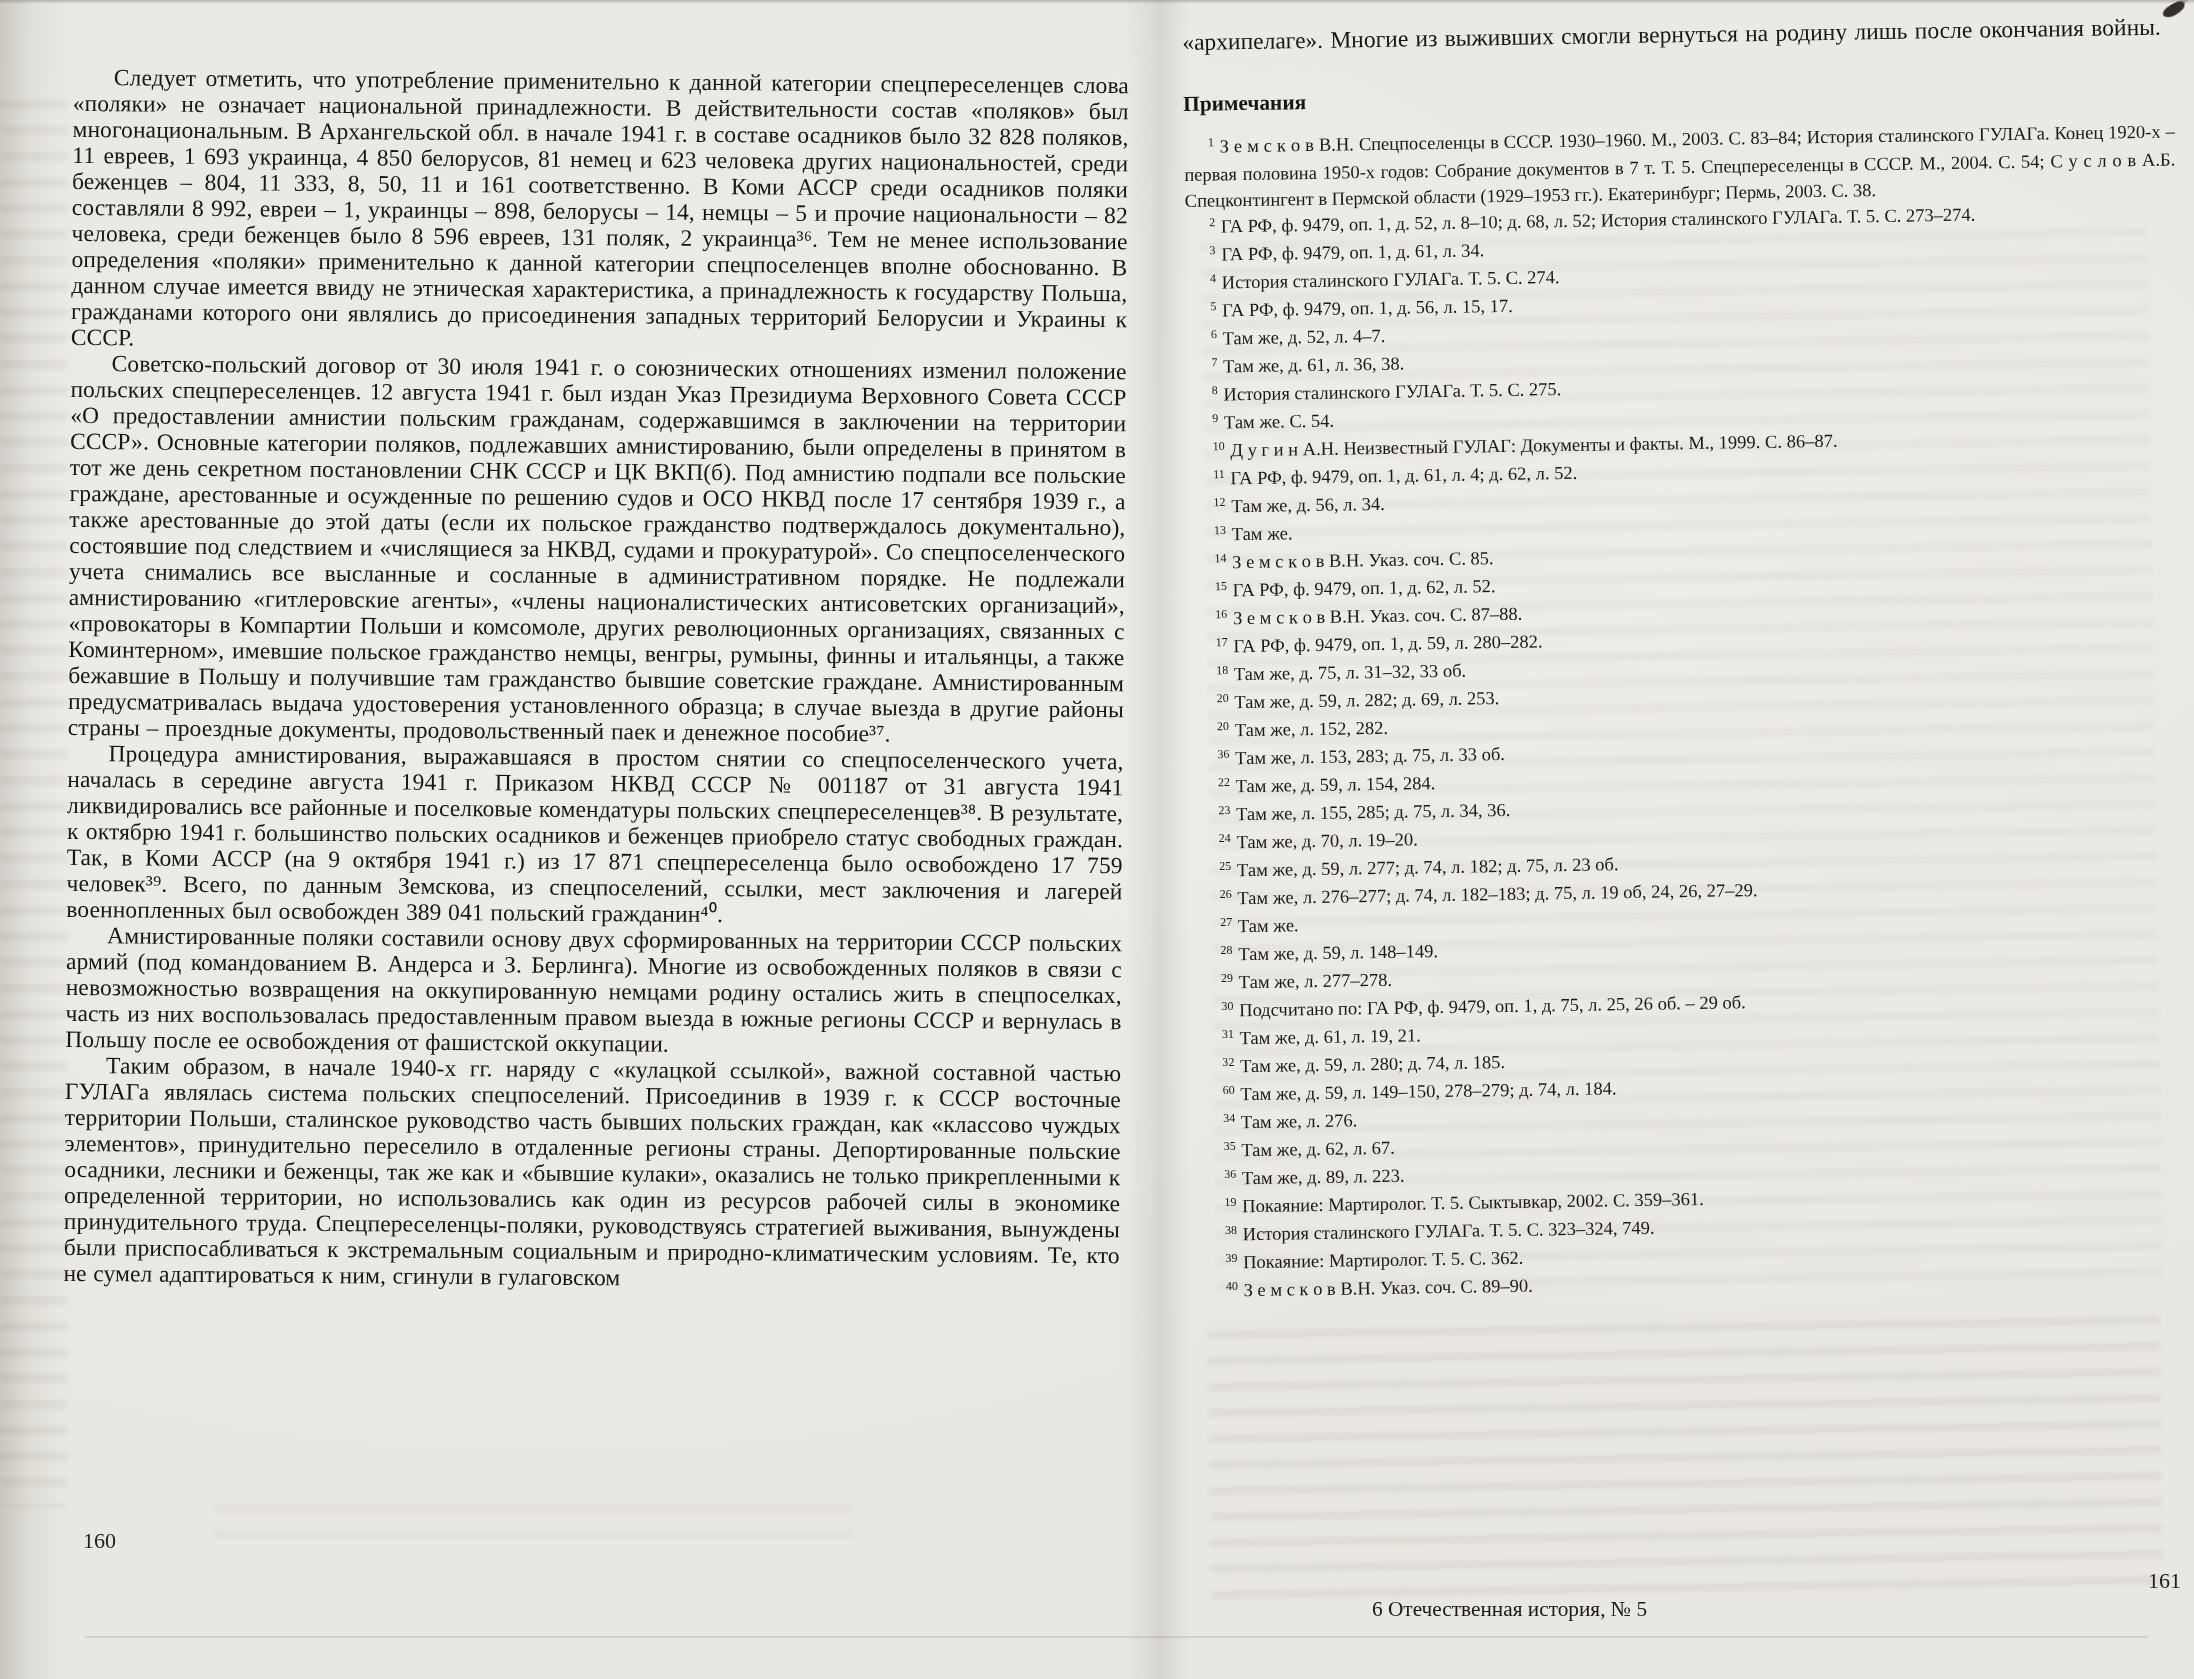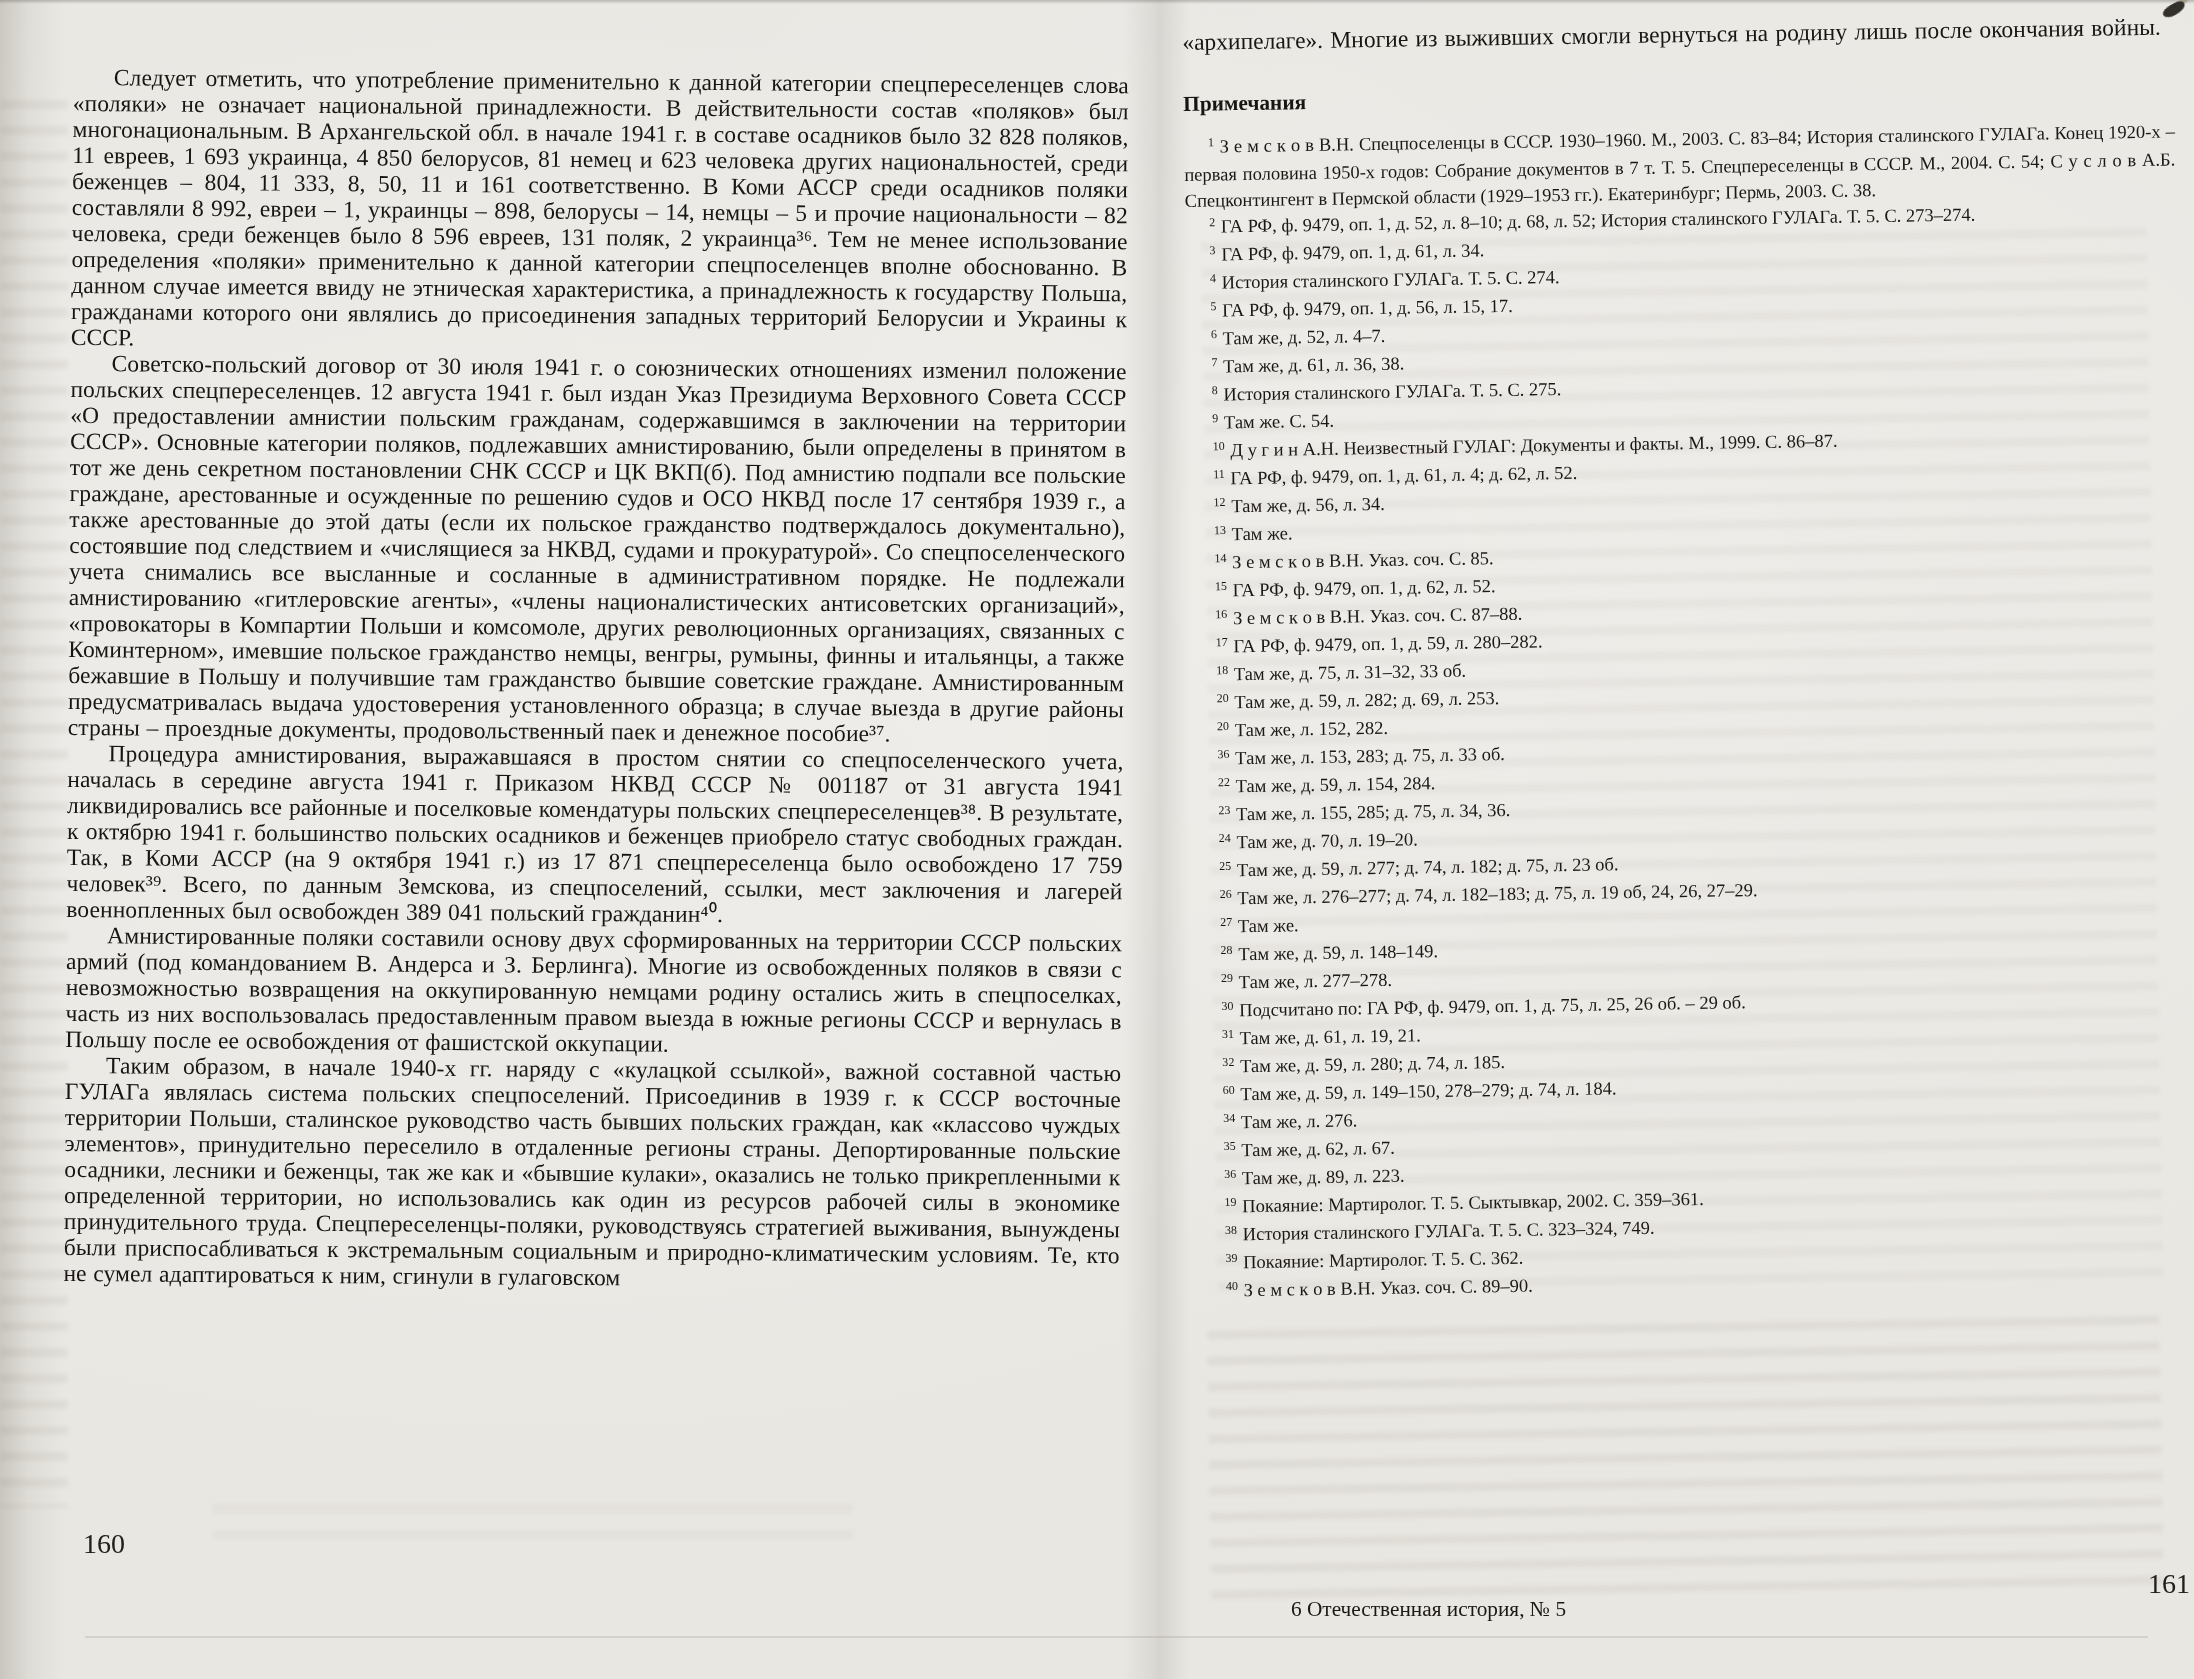--- a/index.html
+++ b/index.html
@@ -71,21 +71,21 @@
     font-size: 23.5px;
     line-height: 26px;
     text-align: justify;
     text-indent: 41px;
     color: #181512;
     letter-spacing: 0.1px;
     word-spacing: 0.7px;
   }
   .page-num {
     position: absolute;
-    font-size: 28px;
+    font-size: 22px;
     color: #21201d;
   }
   .page-num-left  { left: 83px;  top: 1528px; }
   .page-num-right { left: 2112px; top: 1568px; margin-left: 36px; }
 
   
   .page-right {
     position: absolute;
     left: 1182px; top: 24px;
     width: 991px;
@@ -118,21 +118,21 @@
   }
   .fn-num {
     display: inline-block;
     font-size: 0.65em;
     transform: translateY(-6.4px);
     margin-right: 5.7px;
     text-indent: 0;
   }
   .journal-footer {
     position: absolute;
-    left: 1291px; top: 1597px;
+    left: 1372px; top: 1597px;
     font-size: 21.3px;
     color: #1b1815;
     text-align: center;
   }
 </style>
 </head>
 <body>
 
 <div class="scan-root">
 

